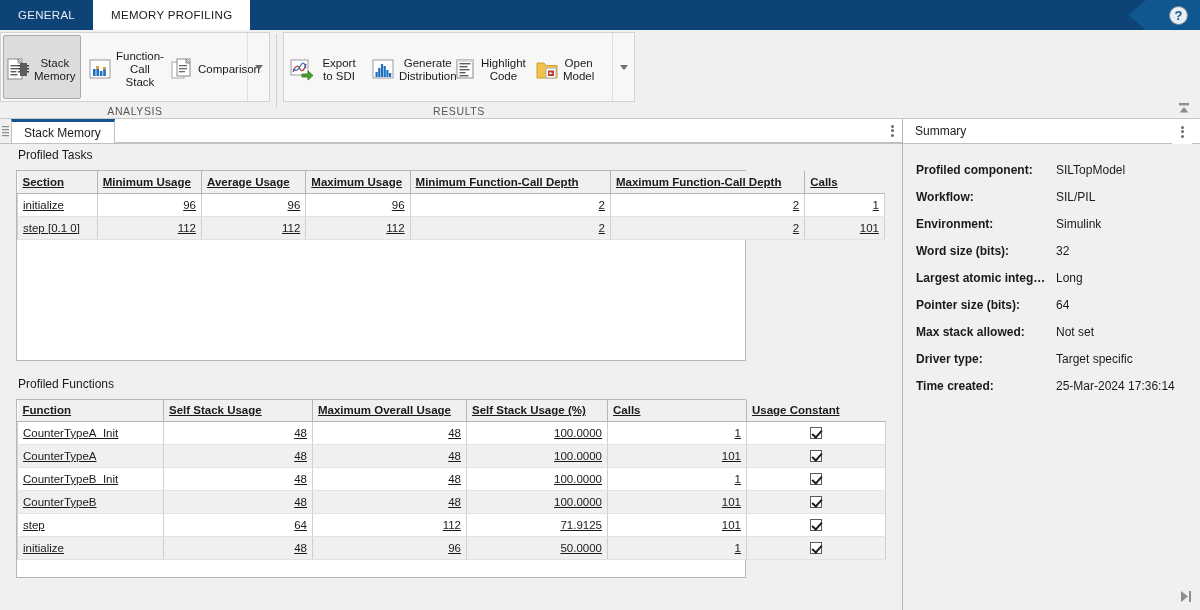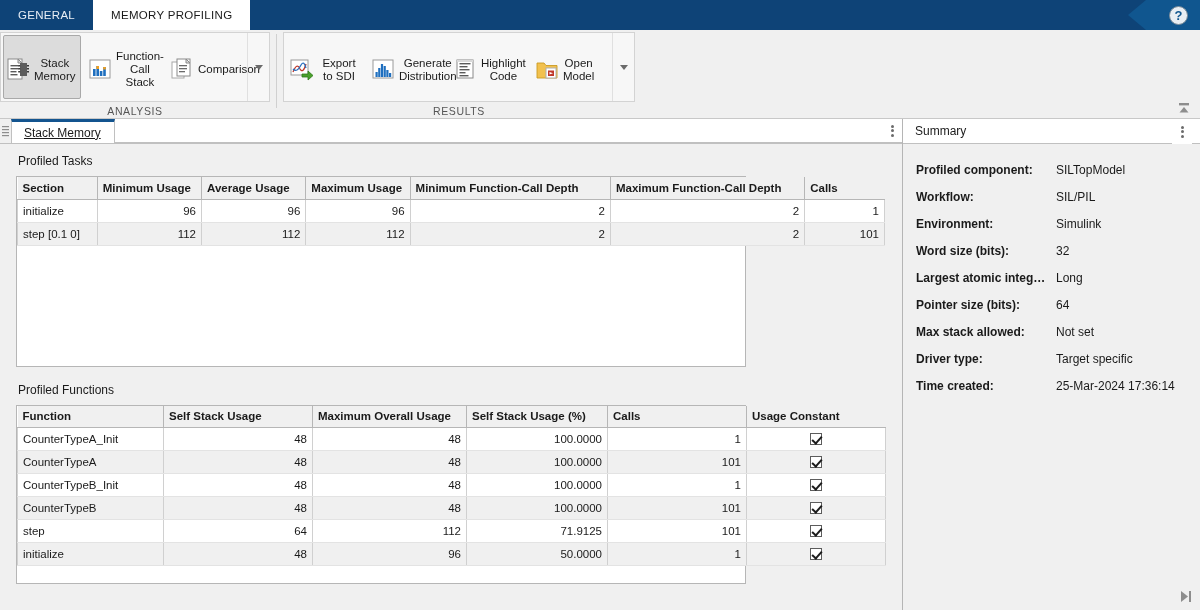--- a/index.html
+++ b/index.html
@@ -137,21 +137,20 @@
     position: relative;
   }
 
   
   .doctabbar {
     height: 25px;
     background: #f0f0f0;
     border-bottom: 1px solid #c0c0c0;
     display: flex; align-items: stretch;
     position: relative;
-    text-decoration: underline;
   }
   .grip {
     width: 11px;
     display: flex; align-items: center; justify-content: center;
     cursor: pointer;
   }
   .doctab {
     min-width: 104px;
     padding: 0 12px;
     background: #ffffff;
@@ -169,21 +168,21 @@
     cursor: pointer;
     background: #ffffff;
     border-bottom: 1px solid #c0c0c0;
   }
   .kebab i {
     display:block; width:3px; height:3px; background:#6b6b6b; border-radius:50%;
     margin: 1.5px 0;
   }
 
   
-  .content { flex: 1; padding: 10px 14px 0 16px; overflow: hidden; background: #f0f0f0; }
+  .content { flex: 1; padding: 4px 14px 0 16px; overflow: hidden; background: #f0f0f0; }
   .sec-title { font-size: 12px; color: #1a1a1a; margin: 0 0 8px 2px; }
 
   table.grid {
     border-collapse: collapse;
     width: 868px;
     background: #ffffff;
     table-layout: fixed;
   }
   table.grid th {
     background: #f0f0f0;
@@ -202,21 +201,21 @@
     border-bottom: 1px solid #e3e3e3;
     font-size: 11.5px;
     padding: 3px 5px;
     height: 23px;
     white-space: nowrap;
     overflow: hidden;
   }
   table.grid tr.alt td { background: #f0f0f0; }
   td.num { text-align: right; }
   td.ctr { text-align: center; }
-  .tbl-wrap { border: 1px solid #b6b6b6; background: #ffffff; width: 730px; }
+  .tbl-wrap { border: 1px solid #b6b6b6; background: #ffffff; width: 730px; text-decoration: underline; }
   .tbl-wrap table.grid { border: none; }
   .tbl-wrap table.grid th { border-top: none; }
   .tbl-wrap table.grid th:first-child { border-left: none; }
   .tbl-wrap table.grid th:last-child { border-right: none; }
   .filler { background: #ffffff; }
 
   .cbx {
     display: inline-block;
     width: 12px; height: 12px;
     border: 1px solid #5c5c5c;

